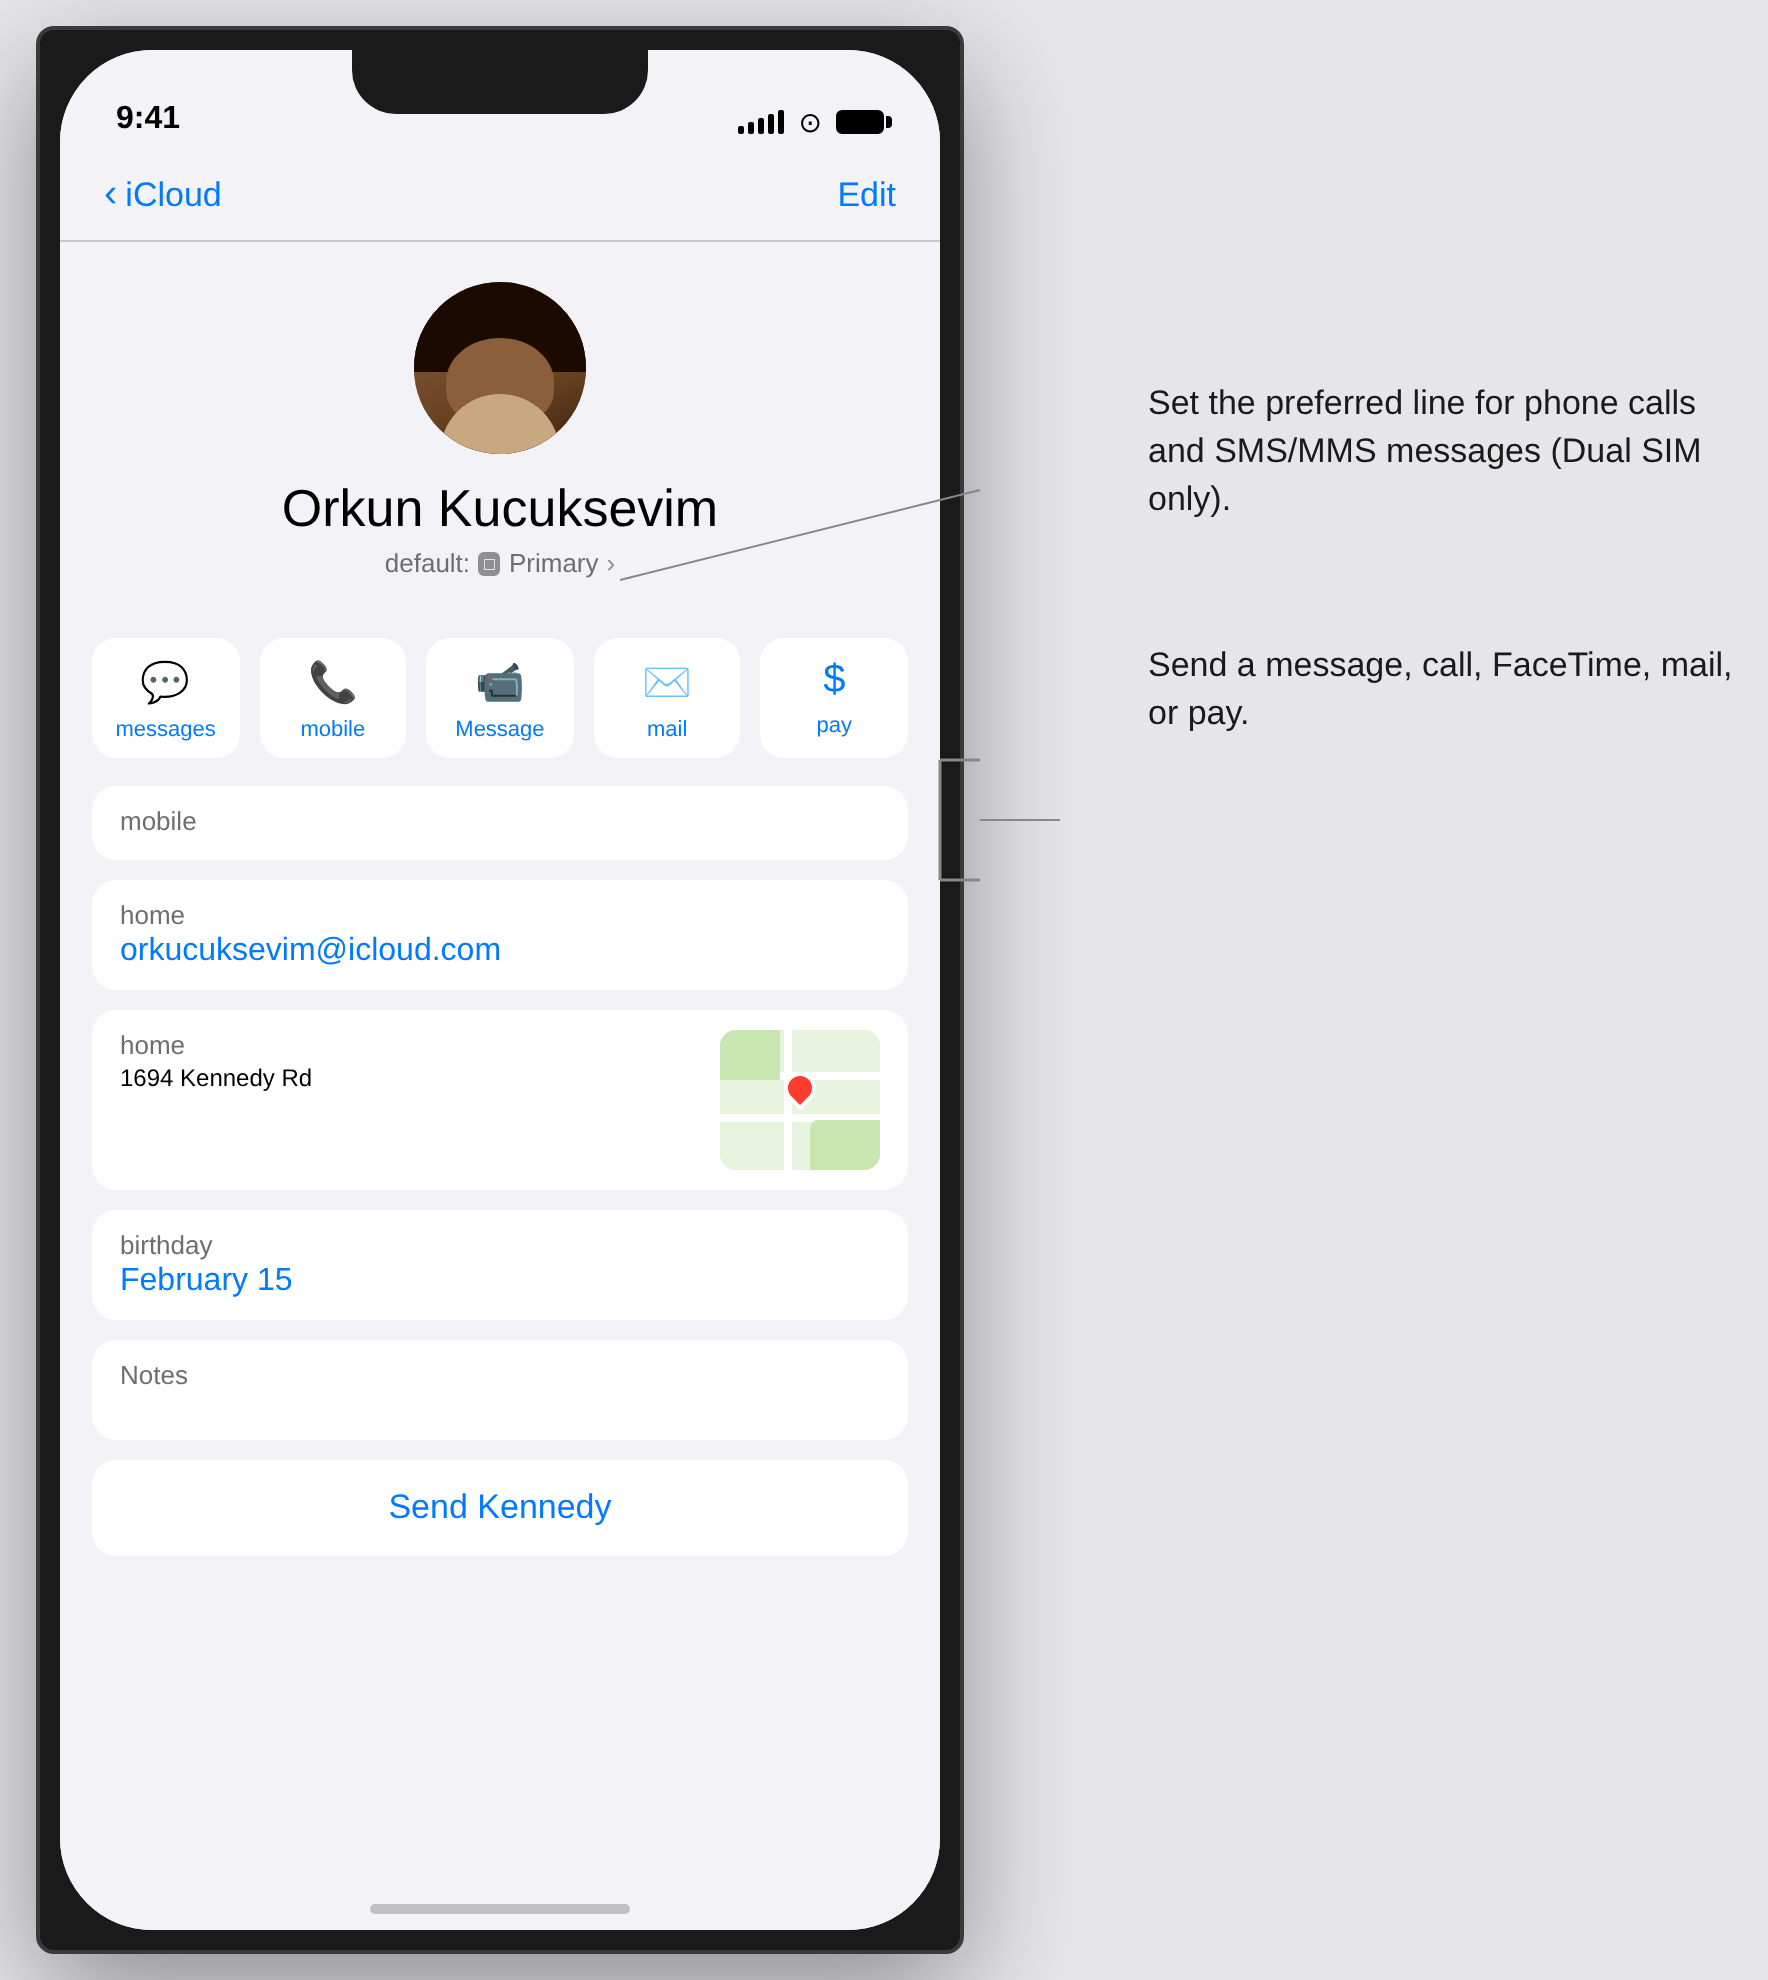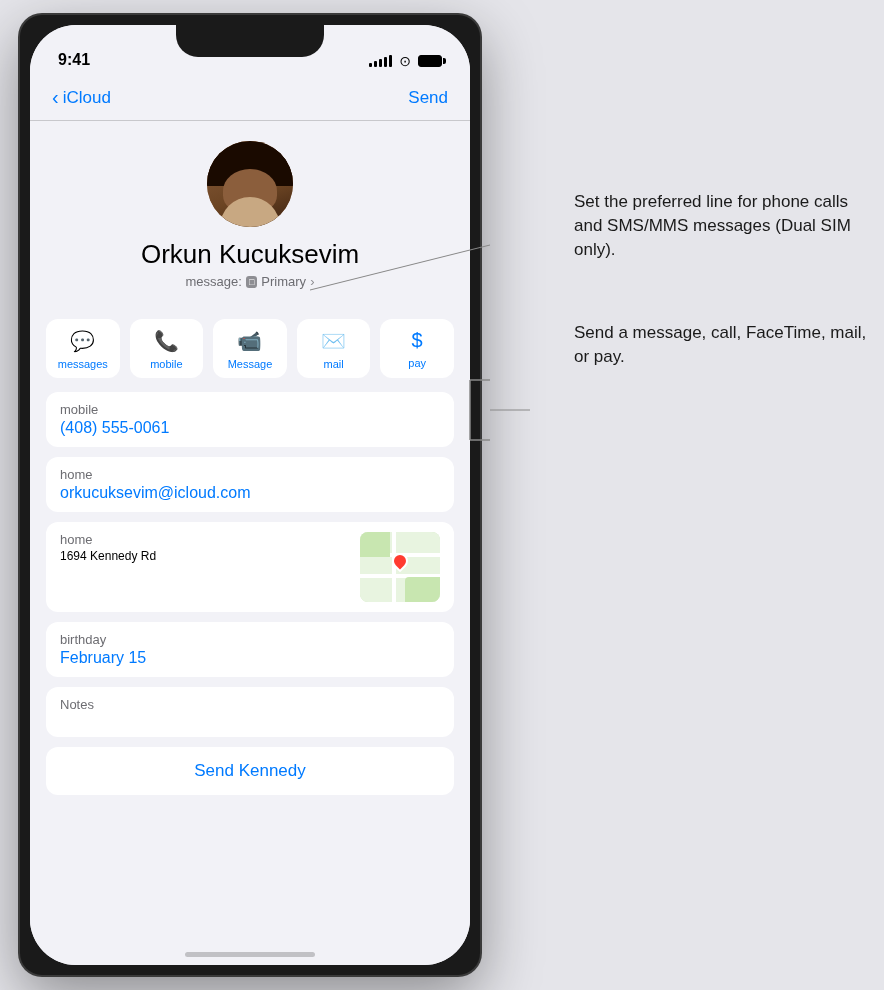--- a/index.html
+++ b/index.html
@@ -37,21 +37,21 @@
     .callout-bottom {
       margin-top: 36px;
     }
 
     
     .phone {
       position: relative;
       width: 460px;
       height: 960px;
       background: #1a1a1a;
-      border-radius: 22px;
+      border-radius: 7px;
       box-shadow: 0 0 0 2px #3a3a3a, 0 20px 60px rgba(0,0,0,0.4);
       margin-left: 20px;
       overflow: hidden;
     }
 
     
     .phone::before {
       content: '';
       position: absolute;
       left: -4px;
@@ -445,37 +445,37 @@
           <span style="font-size:14px; margin: 0 2px;">⊙</span>
           <div class="battery-icon"></div>
         </div>
       </div>
 
       <div class="nav-bar">
         <div class="nav-back">
           <span class="nav-back-chevron">‹</span>
           <span>iCloud</span>
         </div>
-        <span class="nav-edit">Send</span>
+        <span class="nav-edit">Edit</span>
       </div>
 
       <div class="content">
 
         <div class="profile-section">
           <div class="avatar-container">
             <div class="avatar-face">
               <div class="avatar-hair-curly"></div>
               <div class="avatar-hair"></div>
               <div class="avatar-face-skin"></div>
               <div class="avatar-body"></div>
             </div>
           </div>
           <div class="contact-name">Orkun Kucuksevim</div>
           <div class="contact-default">
-            <span>message:</span>
+            <span>default:</span>
             <span class="sim-badge">□</span>
             <span>Primary</span>
             <span class="default-chevron">›</span>
           </div>
         </div>
 
         <div class="action-row">
           <div class="action-btn">
             <span class="action-btn-icon">💬</span>
             <span class="action-btn-label">messages</span>
@@ -494,21 +494,20 @@
           </div>
           <div class="action-btn">
             <span class="action-btn-icon" style="font-size:20px; color:#007aff; font-weight:300;">$</span>
             <span class="action-btn-label">pay</span>
           </div>
         </div>
 
         <div class="info-section">
           <div class="info-row">
             <div class="info-label">mobile</div>
-            <div class="info-value">(408) 555-0061</div>
           </div>
         </div>
 
         <div class="info-section">
           <div class="info-row">
             <div class="info-label">home</div>
             <div class="info-value">orkucuksevim@icloud.com</div>
           </div>
         </div>
 

